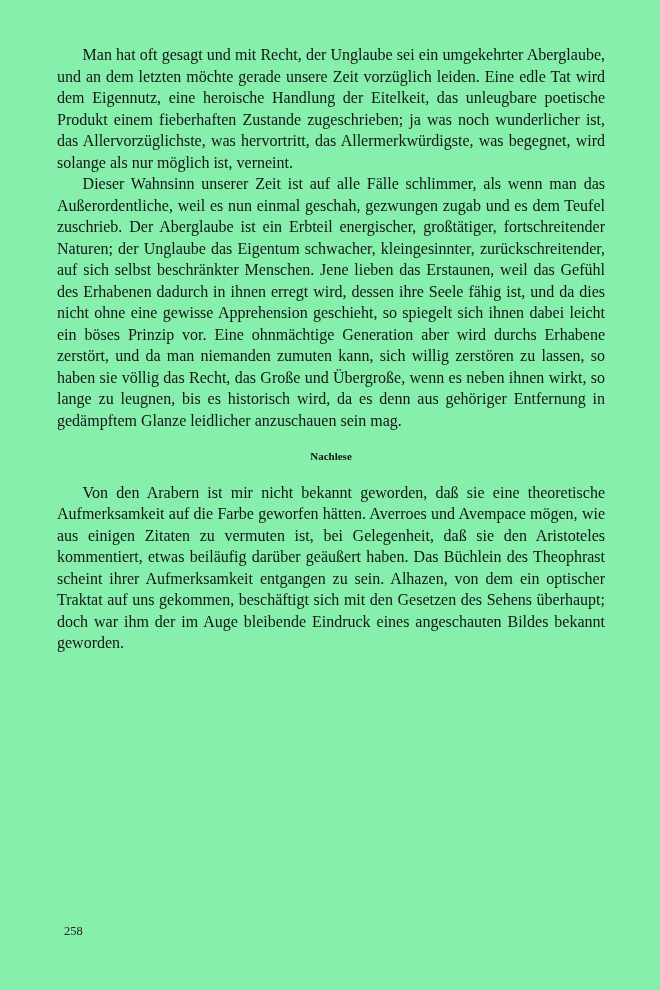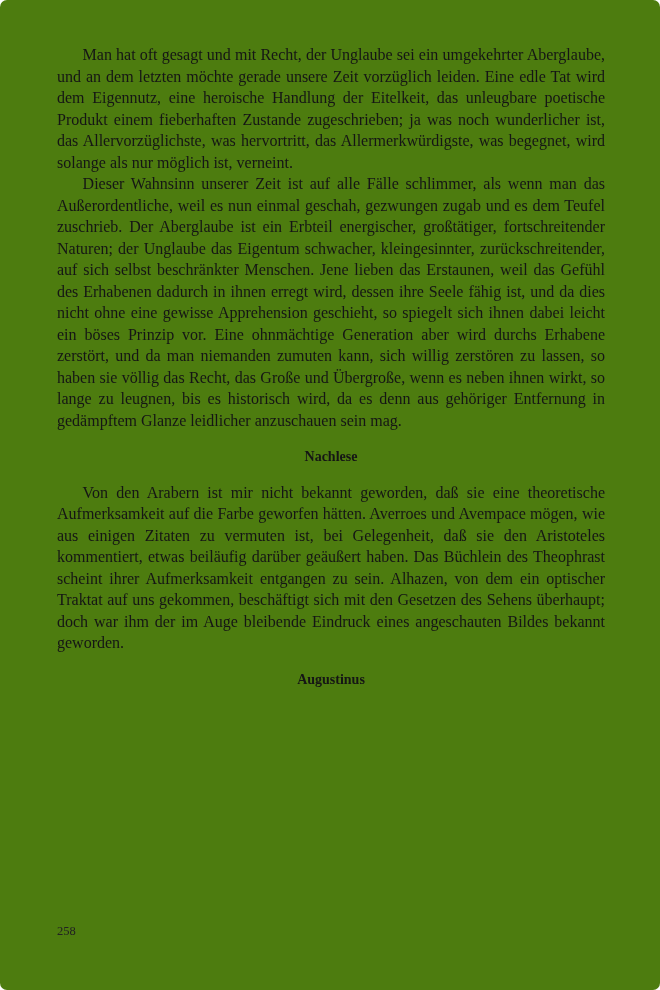--- a/index.html
+++ b/index.html
@@ -4,25 +4,24 @@
 <style>
   html, body {
     margin: 0;
     padding: 0;
     background: #ffffff;
   }
   .page {
     position: relative;
     width: 660px;
     height: 990px;
-    background: #4d7c0f;
+    background: #86efac;
     overflow: hidden;
     font-family: "Liberation Serif", "DejaVu Serif", serif;
     color: #151515;
-    border-radius: 7px;
   }
   .text-block {
     position: absolute;
     left: 57px;
     top: 44px;
     width: 548px;
     font-size: 16px;
     line-height: 21.5px;
     text-align: justify;
     hyphens: auto;
@@ -31,39 +30,38 @@
   .para {
     margin: 0;
     padding: 0;
   }
   .para.indent {
     text-indent: 1.6em;
   }
   .heading {
     margin: 15px 0 14px 0;
     padding: 0;
-    font-size: 14px;
+    font-size: 11px;
     font-weight: bold;
     text-align: center;
     text-indent: 0;
   }
   .page-number {
     position: absolute;
-    left: 57px;
+    left: 64px;
     top: 925px;
     font-size: 12.5px;
     line-height: 1;
     color: #222;
   }
 </style>
 </head>
 <body>
 
 <div class="page">
   <div class="text-block" lang="de">
     <p class="para indent">Man hat oft gesagt und mit Recht, der Unglaube sei ein umgekehrter Aberglaube, und an dem letzten möchte gerade unsere Zeit vorzüglich leiden. Eine edle Tat wird dem Eigennutz, eine heroische Handlung der Eitelkeit, das unleugbare poetische Produkt einem fieberhaften Zustande zugeschrieben; ja was noch wunderlicher ist, das Allervorzüglichste, was hervortritt, das Allermerkwürdigste, was begegnet, wird solange als nur möglich ist, verneint.</p>
     <p class="para indent">Dieser Wahnsinn unserer Zeit ist auf alle Fälle schlimmer, als wenn man das Außerordentliche, weil es nun einmal geschah, gezwungen zugab und es dem Teufel zuschrieb. Der Aberglaube ist ein Erbteil energischer, großtätiger, fortschreitender Naturen; der Unglaube das Eigentum schwacher, kleingesinnter, zurückschreitender, auf sich selbst beschränkter Menschen. Jene lieben das Erstaunen, weil das Gefühl des Erhabenen dadurch in ihnen erregt wird, dessen ihre Seele fähig ist, und da dies nicht ohne eine gewisse Apprehension geschieht, so spiegelt sich ihnen dabei leicht ein böses Prinzip vor. Eine ohnmächtige Generation aber wird durchs Erhabene zerstört, und da man niemanden zumuten kann, sich willig zerstören zu lassen, so haben sie völlig das Recht, das Große und Übergroße, wenn es neben ihnen wirkt, so lange zu leugnen, bis es historisch wird, da es denn aus gehöriger Entfernung in gedämpftem Glanze leidlicher anzuschauen sein mag.</p>
     <h3 class="heading">Nachlese</h3>
     <p class="para indent">Von den Arabern ist mir nicht bekannt geworden, daß sie eine theoretische Aufmerksamkeit auf die Farbe geworfen hätten. Averroes und Avempace mögen, wie aus einigen Zitaten zu vermuten ist, bei Gelegenheit, daß sie den Aristoteles kommentiert, etwas beiläufig darüber geäußert haben. Das Büchlein des Theophrast scheint ihrer Aufmerksamkeit entgangen zu sein. Alhazen, von dem ein optischer Traktat auf uns gekommen, beschäftigt sich mit den Gesetzen des Sehens überhaupt; doch war ihm der im Auge bleibende Eindruck eines angeschauten Bildes bekannt geworden.</p>
-    <h3 class="heading">Augustinus</h3>
   </div>
   <div class="page-number">258</div>
 </div>
 
 </body></html>

